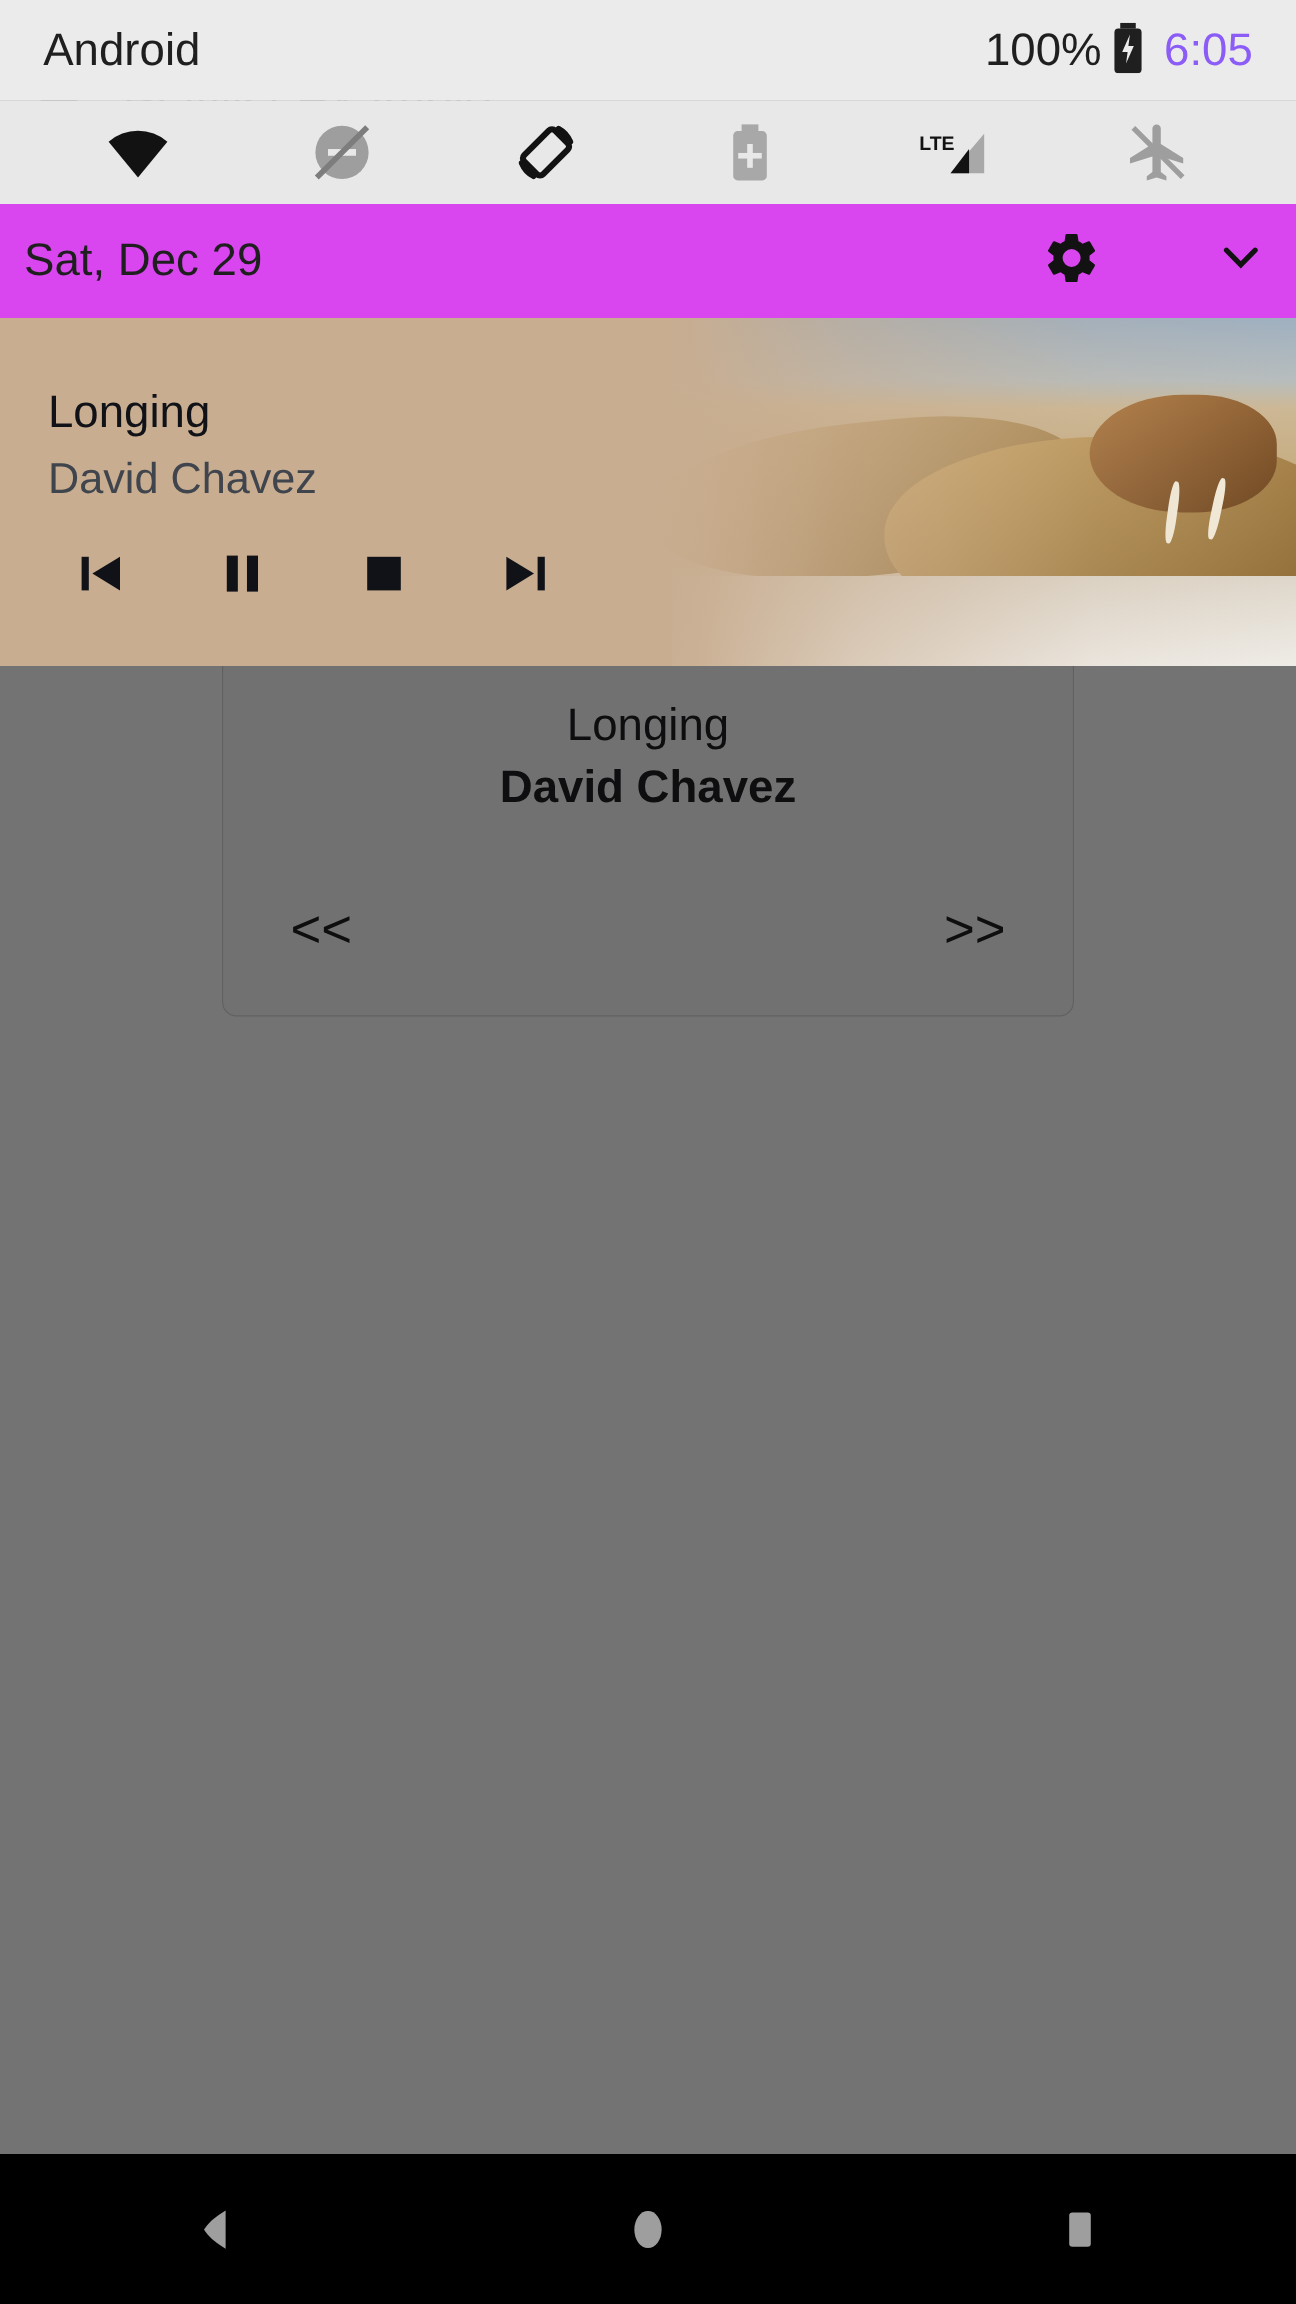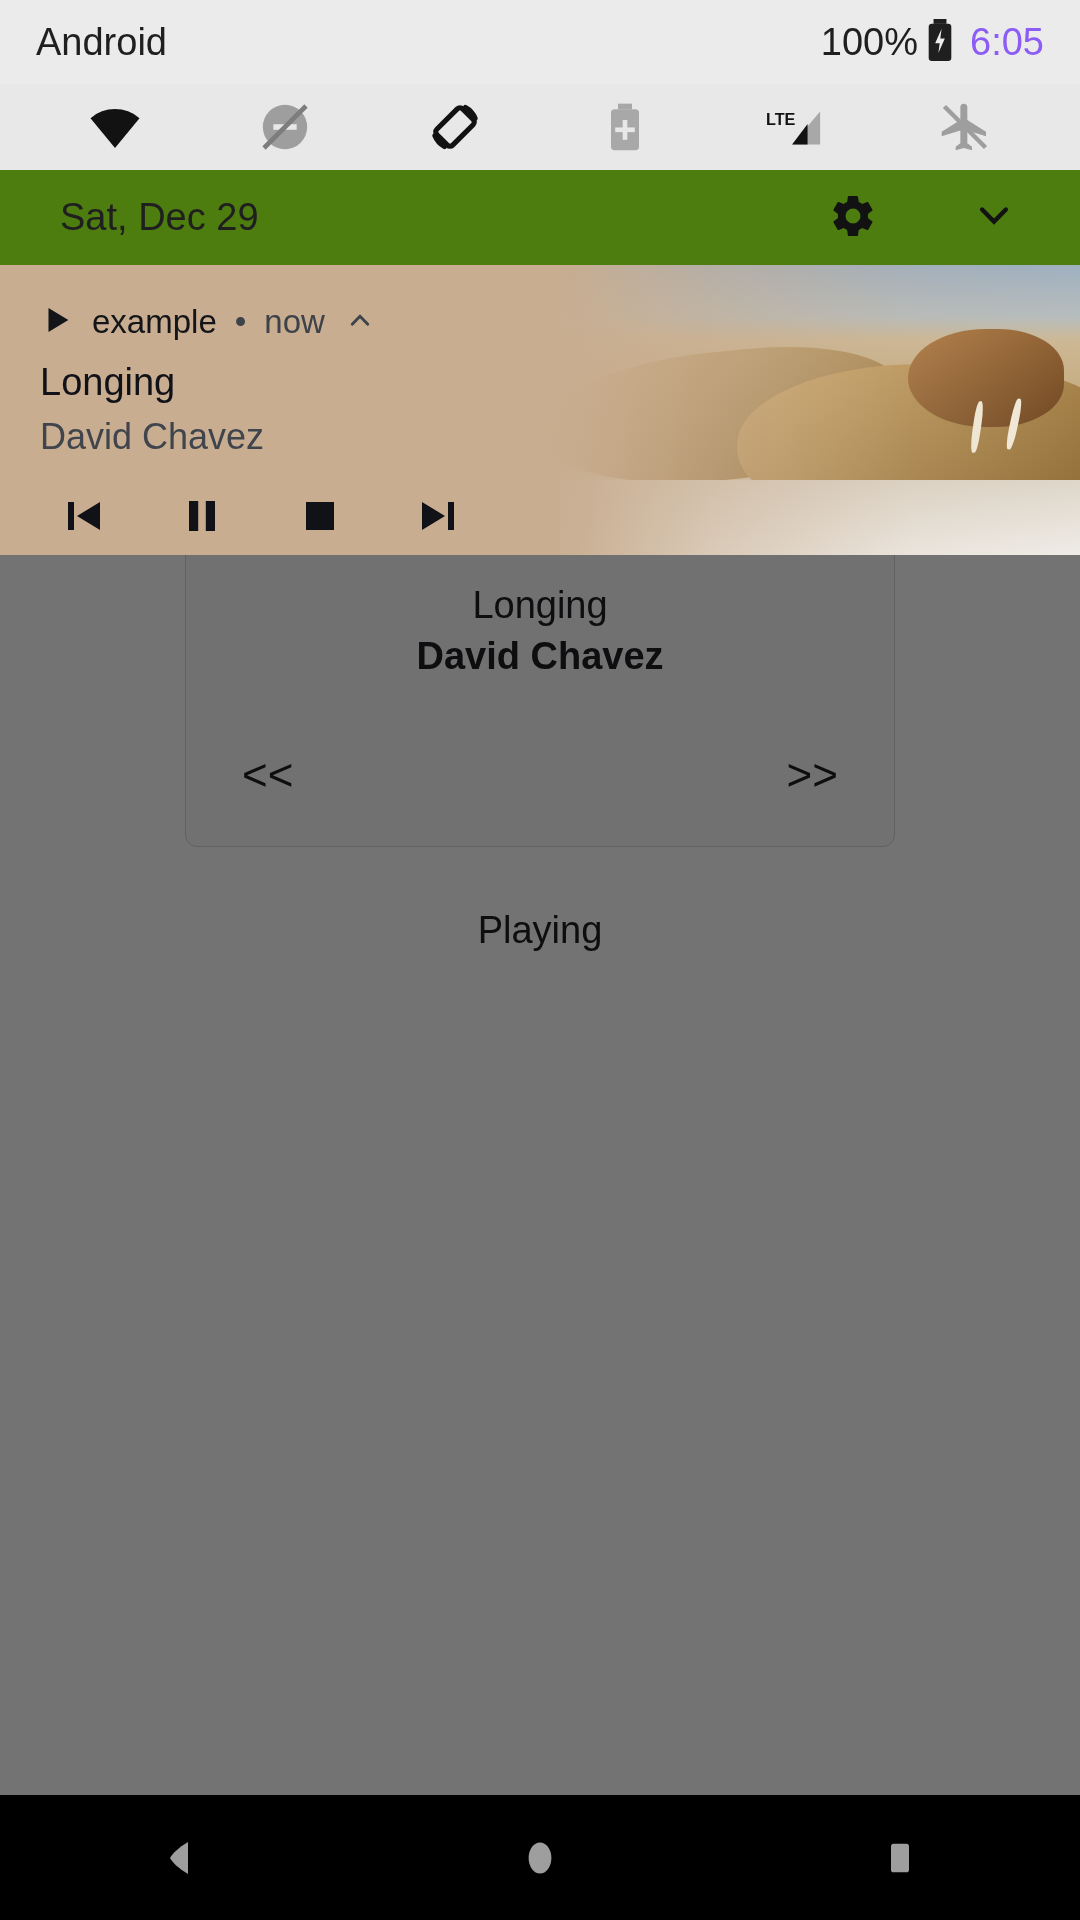--- a/index.html
+++ b/index.html
@@ -99,21 +99,21 @@
   #battery-pct { font-size: 38px; color: #1f1f1f; }
   #status-clock { font-size: 38px; color: #8b5cf6; margin-left: 8px; }
   #qs-row {
     height: 86px; display: flex; align-items: center;
     justify-content: space-around; padding: 0 30px;
     background: #e8e8e8;
   }
   #qs-row .qs-icon { width: 58px; height: 58px; display: flex; align-items: center; justify-content: center; }
   #date-row {
     height: 95px; display: flex; align-items: center;
-    padding: 0 60px; background: #4d7c0f;
+    padding: 0 20px; background: #d946ef;
   }
   #shade-date { font-size: 38px; color: #1f1f1f; }
   #date-row .right { margin-left: auto; display: flex; align-items: center; gap: 90px; }
 
   
   #media-notification {
     position: relative; height: 290px; overflow: hidden;
     background: #c8ad90;
   }
   #media-art-bg {
@@ -189,21 +189,20 @@
 
       <div id="track-title">Longing</div>
       <div id="track-artist">David Chavez</div>
 
       <div id="transport-row">
         <button class="tbtn">&lt;&lt;</button>
         <button class="tbtn">&gt;&gt;</button>
       </div>
     </div>
 
-    <div id="status-text">Playing</div>
   </div>
 
   <div id="scrim"></div>
 
   <div id="shade">
 
     <div id="status-bar">
       <span id="status-carrier">Android</span>
       <span id="status-right">
         <span id="battery-pct">100%</span>
@@ -282,35 +281,20 @@
         <div class="mw mw1"></div>
         <div class="mw mw2"></div>
         <div class="mhead"></div>
         <div class="mtusk mt1"></div>
         <div class="mtusk mt2"></div>
         <div class="msand"></div>
       </div>
       <div id="media-art-fade"></div>
 
       <div id="media-content">
-        <div id="media-header">
-          <span>
-            <svg viewBox="0 0 24 24" width="34" height="34">
-                <path d="M6 3.5 L20 12 L6 20.5 Z" fill="#131519"></path>
-              </svg>
-          </span>
-          <span id="media-app-name">example</span>
-          <span id="media-sep">•</span>
-          <span id="media-time">now</span>
-          <span>
-            <svg viewBox="0 0 24 24" width="34" height="34">
-                <path d="M6.5 15 L12 9.4 L17.5 15" fill="none" stroke="#3e4249" stroke-width="2" stroke-linecap="round"></path>
-              </svg>
-          </span>
-        </div>
 
         <div id="media-title">Longing</div>
         <div id="media-subtitle">David Chavez</div>
 
         <div id="media-controls">
           <span class="mc">
             <svg viewBox="0 0 24 24" width="48" height="48">
                 <rect x="4" y="5" width="3" height="14" fill="#101218"></rect>
                 <path d="M20 5 L20 19 L8.5 12 Z" fill="#101218"></path>
               </svg>

